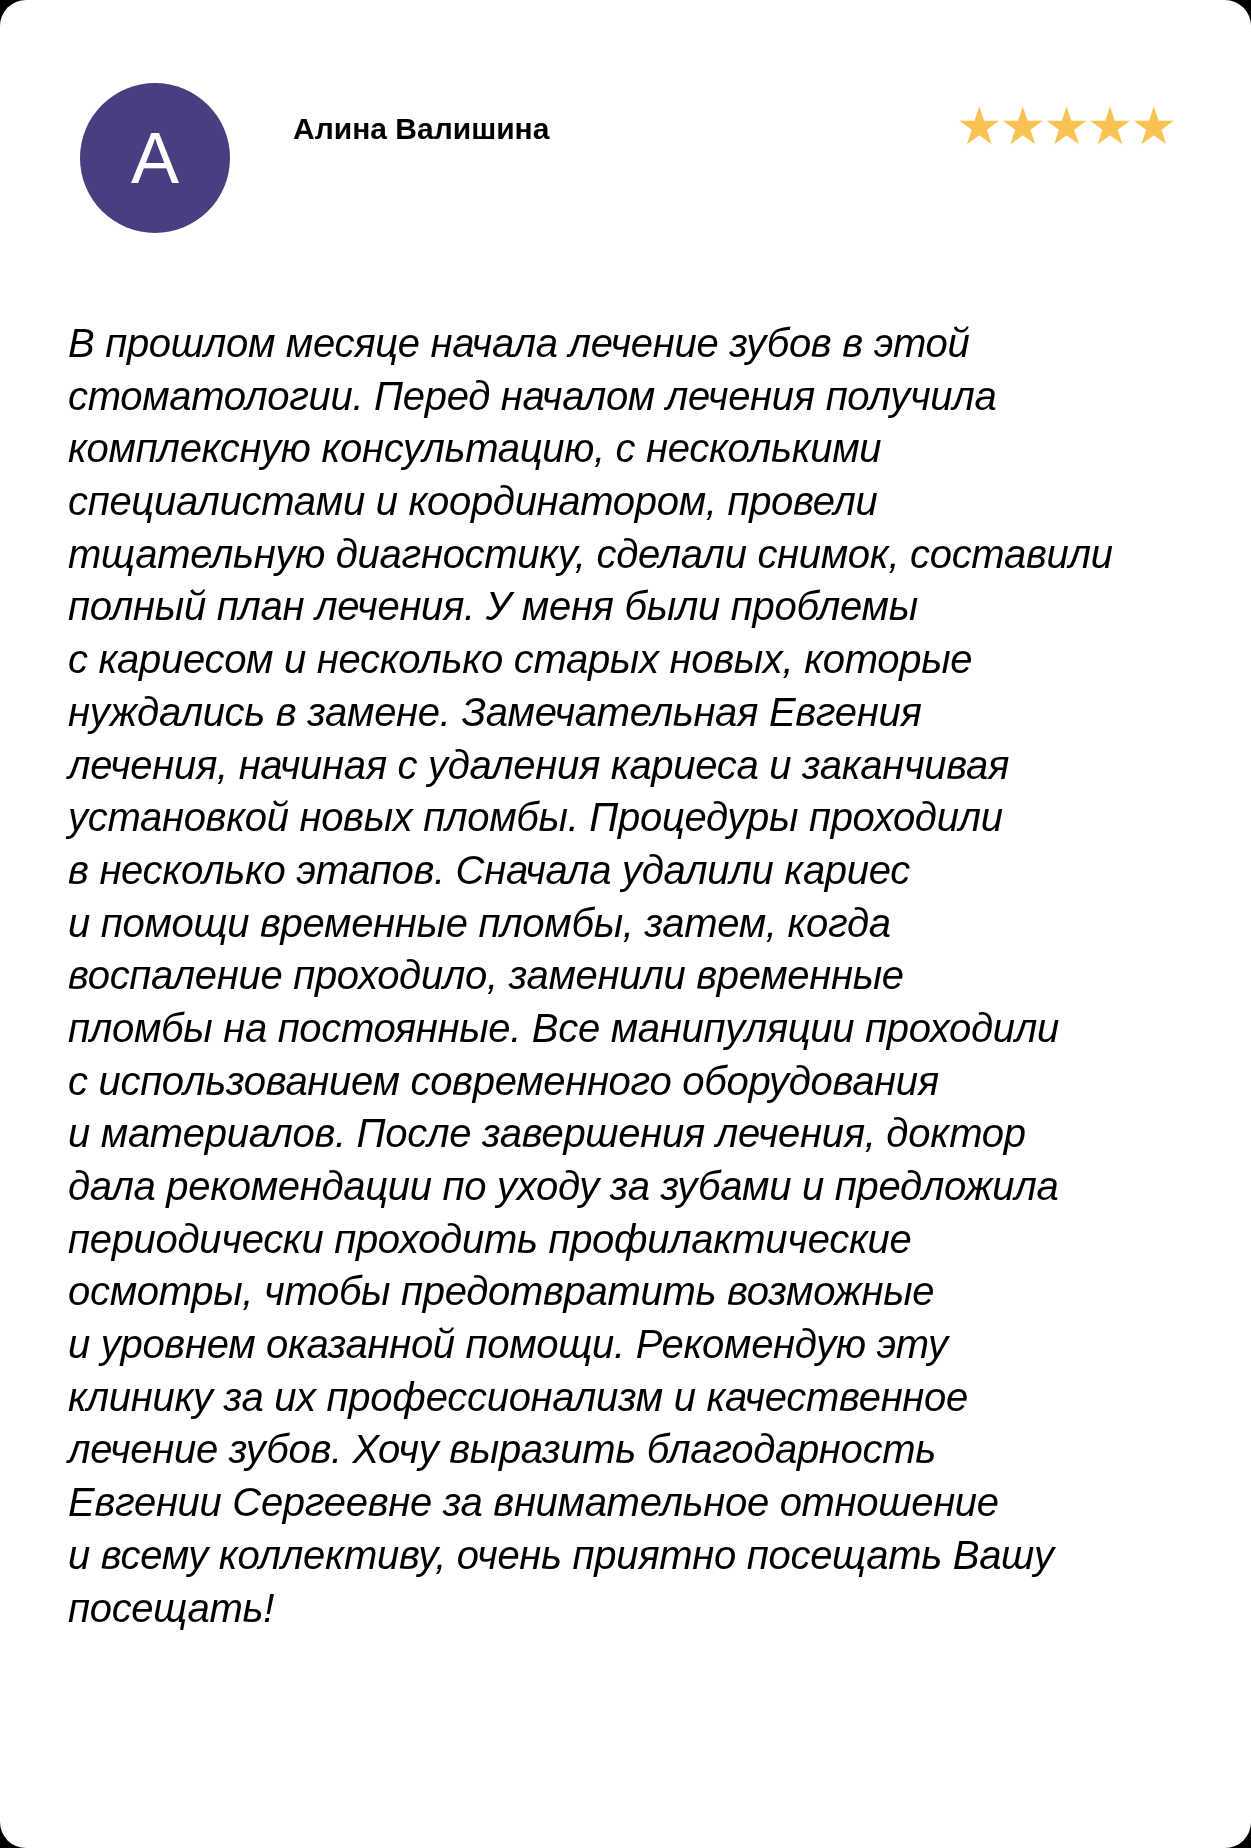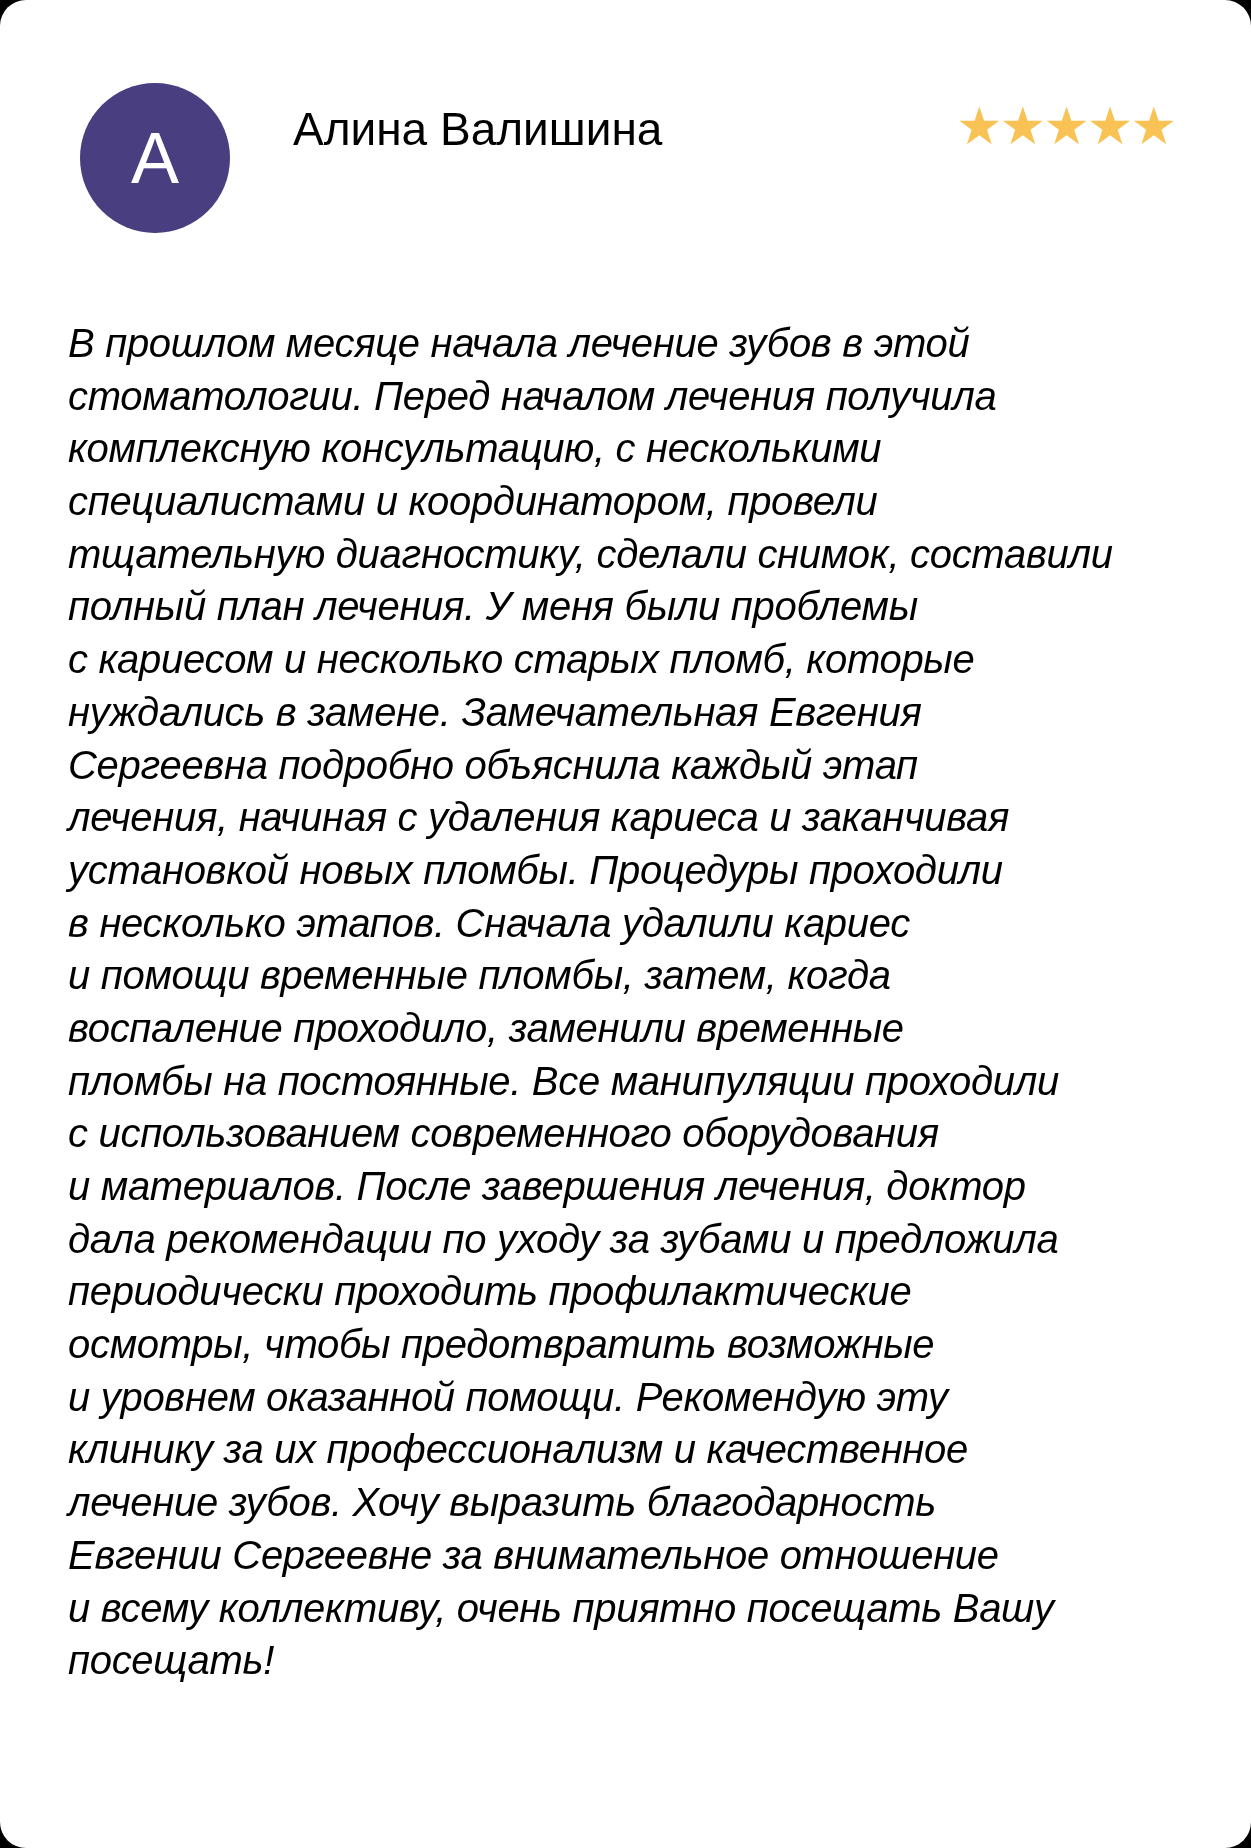--- a/index.html
+++ b/index.html
@@ -34,23 +34,23 @@
   .avatar-initial {
     color: #FFFFFF;
     font-size: 72px;
     line-height: 1;
     font-weight: 400;
   }
   .reviewer-name {
     position: absolute;
     left: 293px;
     top: 106px;
-    font-size: 46px;
+    font-size: 30px;
     line-height: 46px;
-    font-weight: 400;
+    font-weight: 700;
     letter-spacing: 0px;
     white-space: nowrap;
   }
   .star-rating {
     position: absolute;
     top: 100px;
     right: 74px;
     display: flex;
   }
   .star-rating .star {
@@ -94,23 +94,22 @@
       <div class="star">★</div>
     </div>
 
   <div class="review-text">
       <div class="review-line">В прошлом месяце начала лечение зубов в этой</div>
       <div class="review-line">стоматологии. Перед началом лечения получила</div>
       <div class="review-line">комплексную консультацию, с несколькими</div>
       <div class="review-line">специалистами и координатором, провели</div>
       <div class="review-line">тщательную диагностику, сделали снимок, составили</div>
       <div class="review-line">полный план лечения. У меня были проблемы</div>
-      <div class="review-line">с кариесом и несколько старых пломб, которые</div>
+      <div class="review-line">с кариесом и несколько старых новых, которые</div>
       <div class="review-line">нуждались в замене. Замечательная Евгения</div>
-      <div class="review-line">Сергеевна подробно объяснила каждый этап</div>
       <div class="review-line">лечения, начиная с удаления кариеса и заканчивая</div>
       <div class="review-line">установкой новых пломбы. Процедуры проходили</div>
       <div class="review-line">в несколько этапов. Сначала удалили кариес</div>
       <div class="review-line">и помощи временные пломбы, затем, когда</div>
       <div class="review-line">воспаление проходило, заменили временные</div>
       <div class="review-line">пломбы на постоянные. Все манипуляции проходили</div>
       <div class="review-line">с использованием современного оборудования</div>
       <div class="review-line">и материалов. После завершения лечения, доктор</div>
       <div class="review-line">дала рекомендации по уходу за зубами и предложила</div>
       <div class="review-line">периодически проходить профилактические</div>

